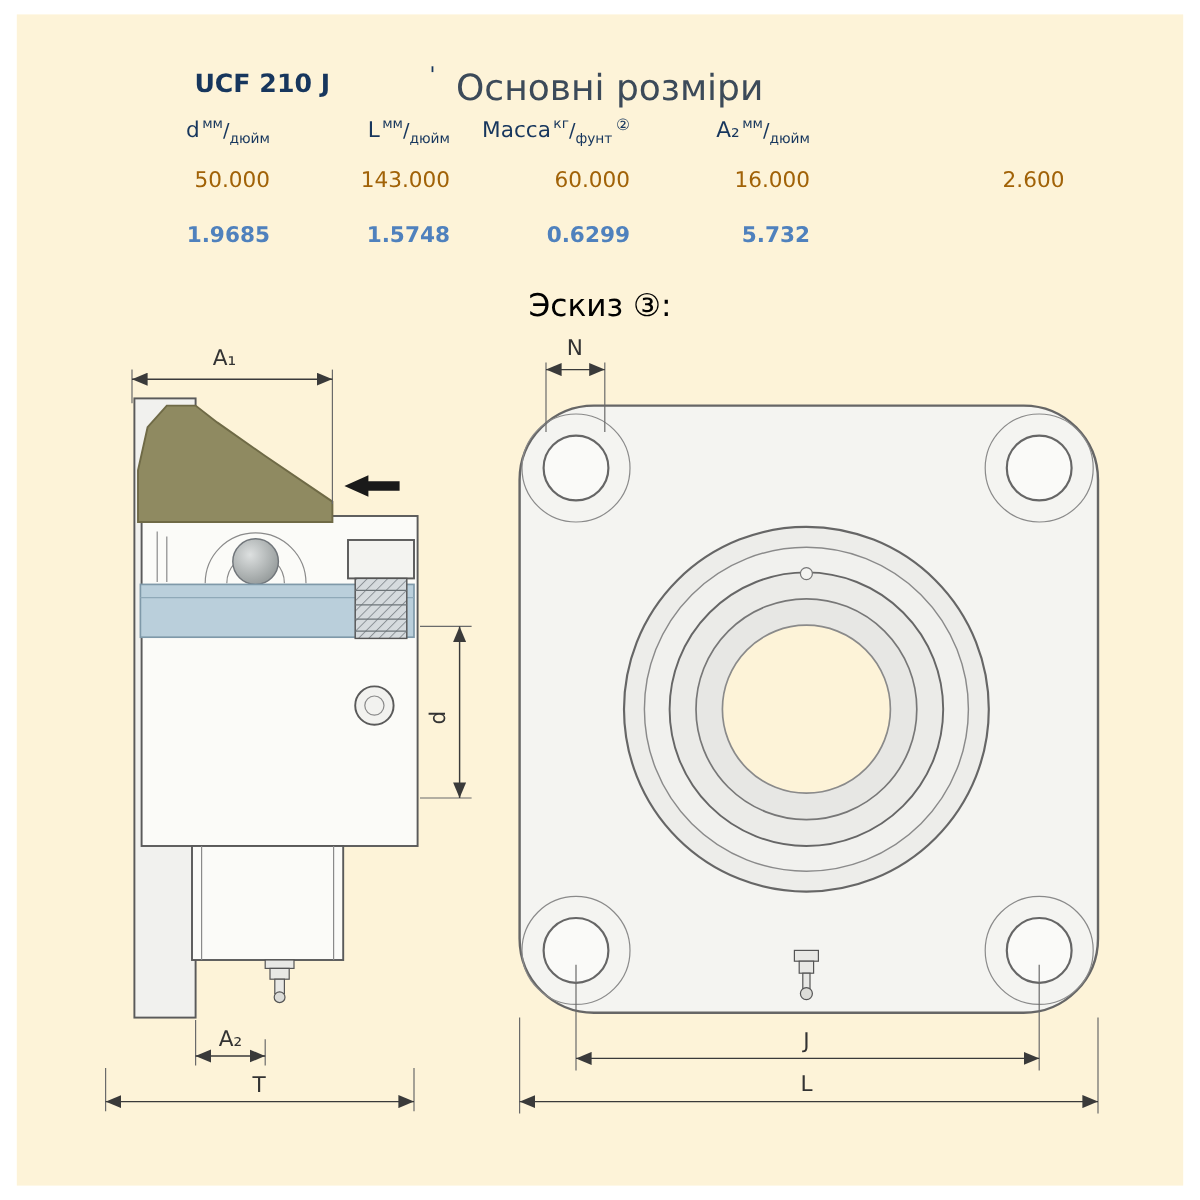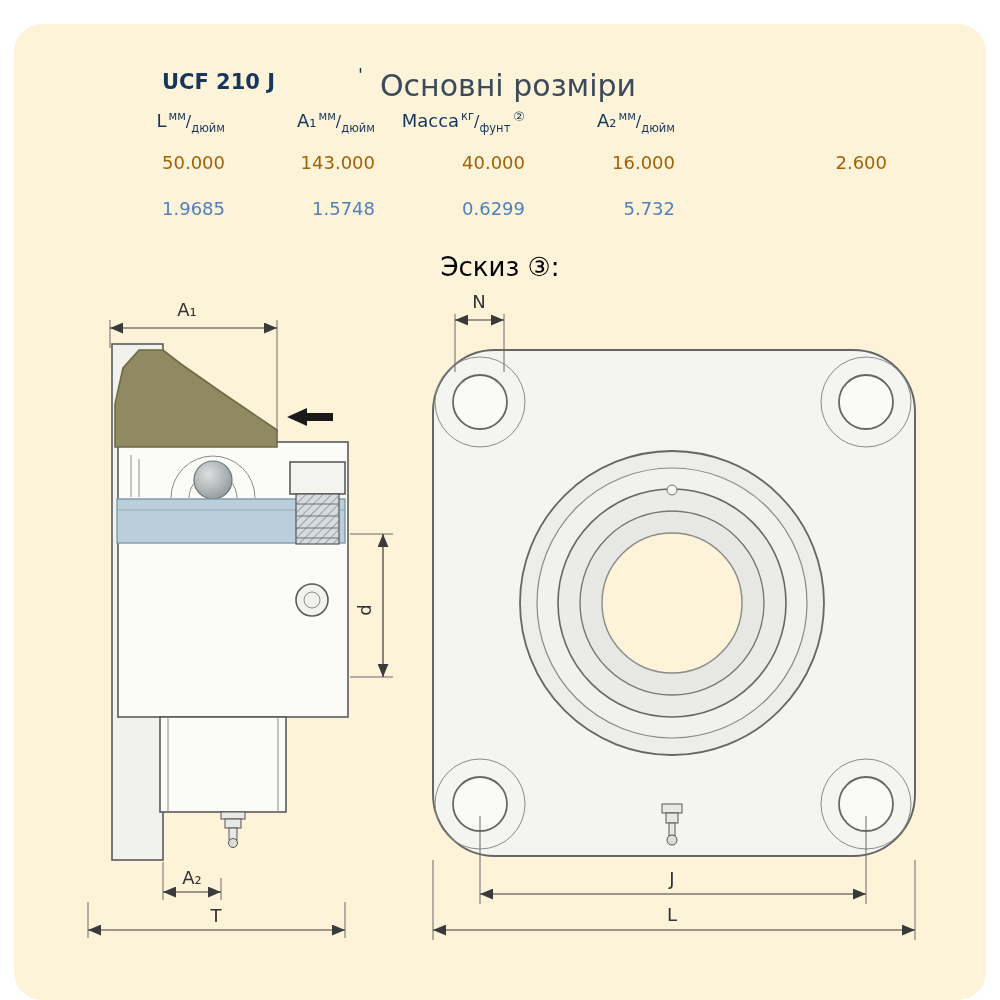--- a/index.html
+++ b/index.html
@@ -1,36 +1,36 @@
 <!DOCTYPE html>
 <html><head>
 <meta charset="utf-8">
 <style>
   * { margin:0; padding:0; box-sizing:border-box; }
   html,body { width:1000px; height:1000px; background:#ffffff; overflow:hidden;
               font-family:"DejaVu Sans","Liberation Sans",sans-serif; }
-  .sheet { position:absolute; left:14px; top:24px; width:972px; height:976px; background:#fdf3d8;border-radius:28px; }
+  .sheet { position:absolute; left:14px; top:12px; width:972px; height:976px; background:#fdf3d8; }
 
   
   .part-no   { position:absolute; left:148px; top:46px; font-size:21px; font-weight:bold; color:#17365d; }
   .title-sep { position:absolute; left:344px; top:40px; font-size:18px; color:#17365d; }
   .tbl-title { position:absolute; left:366px; top:44px; font-size:30px; color:#3c4a59; }
 
   
   .dims-table { position:absolute; left:41px; top:86px; width:832px; }
   .t-row { display:grid; grid-template-columns:170px 150px 150px 150px 212px; }
   .t-cell { text-align:right; white-space:nowrap; }
   .hdr .t-cell { color:#17365d; font-size:18px; height:42px; }
   .sym { font-size:18px; margin-right:2px; }
   .sup { position:relative; top:-7px; font-size:11.5px; }
   .sub { position:relative; top:5px;  font-size:11.5px; }
   .slash { font-size:16px; }
   .sfx { position:relative; top:-6px; font-size:13px; margin-left:3px; }
   .row-mm .t-cell   { color:#a16207; font-size:18px; height:46px; }
-  .row-inch .t-cell { color:#4f81bd; font-size:18px; height:30px; }
+  .row-inch .t-cell { color:#4f81bd; font-size:18px; height:30px;font-weight:bold; }
 
   .sketch-caption { position:absolute; left:0; top:228px; width:972px; text-align:center;
                     font-size:26px; color:#000000; }
 
   svg { position:absolute; overflow:visible; }
   .svg-left  { left:61px;  top:268px; width:330px; height:660px; }
   .svg-right { left:411px; top:268px; width:505px; height:665px; }
 
   .dim-txt { font-size:18px; fill:#333333; }
   .outline { stroke:#5a5a5a; stroke-width:1.6; }
@@ -43,36 +43,36 @@
 
 <div class="sheet">
 
   <div class="part-no">UCF 210 J</div>
   <div class="title-sep">'</div>
   <div class="tbl-title">Основні розміри</div>
 
   <div class="dims-table">
     <div class="t-row hdr">
       <div class="t-cell">
+        <span class="sym">d</span><span class="sup">мм</span><span class="slash">/</span><span class="sub">дюйм</span>
+      </div>
+      <div class="t-cell">
         <span class="sym">L</span><span class="sup">мм</span><span class="slash">/</span><span class="sub">дюйм</span>
-      </div>
-      <div class="t-cell">
-        <span class="sym">A₁</span><span class="sup">мм</span><span class="slash">/</span><span class="sub">дюйм</span>
       </div>
       <div class="t-cell">
         <span class="sym">Масса</span><span class="sup">кг</span><span class="slash">/</span><span class="sub">фунт</span><span class="sfx">②</span>
       </div>
       <div class="t-cell">
         <span class="sym">A₂</span><span class="sup">мм</span><span class="slash">/</span><span class="sub">дюйм</span>
       </div>
     </div>
     <div class="t-row row-mm">
       <div class="t-cell">50.000</div>
       <div class="t-cell">143.000</div>
-      <div class="t-cell">40.000</div>
+      <div class="t-cell">60.000</div>
       <div class="t-cell">16.000</div>
       <div class="t-cell">2.600</div>
     </div>
     <div class="t-row row-inch">
       <div class="t-cell">1.9685</div>
       <div class="t-cell">1.5748</div>
       <div class="t-cell">0.6299</div>
       <div class="t-cell">5.732</div>
     </div>
   </div>

